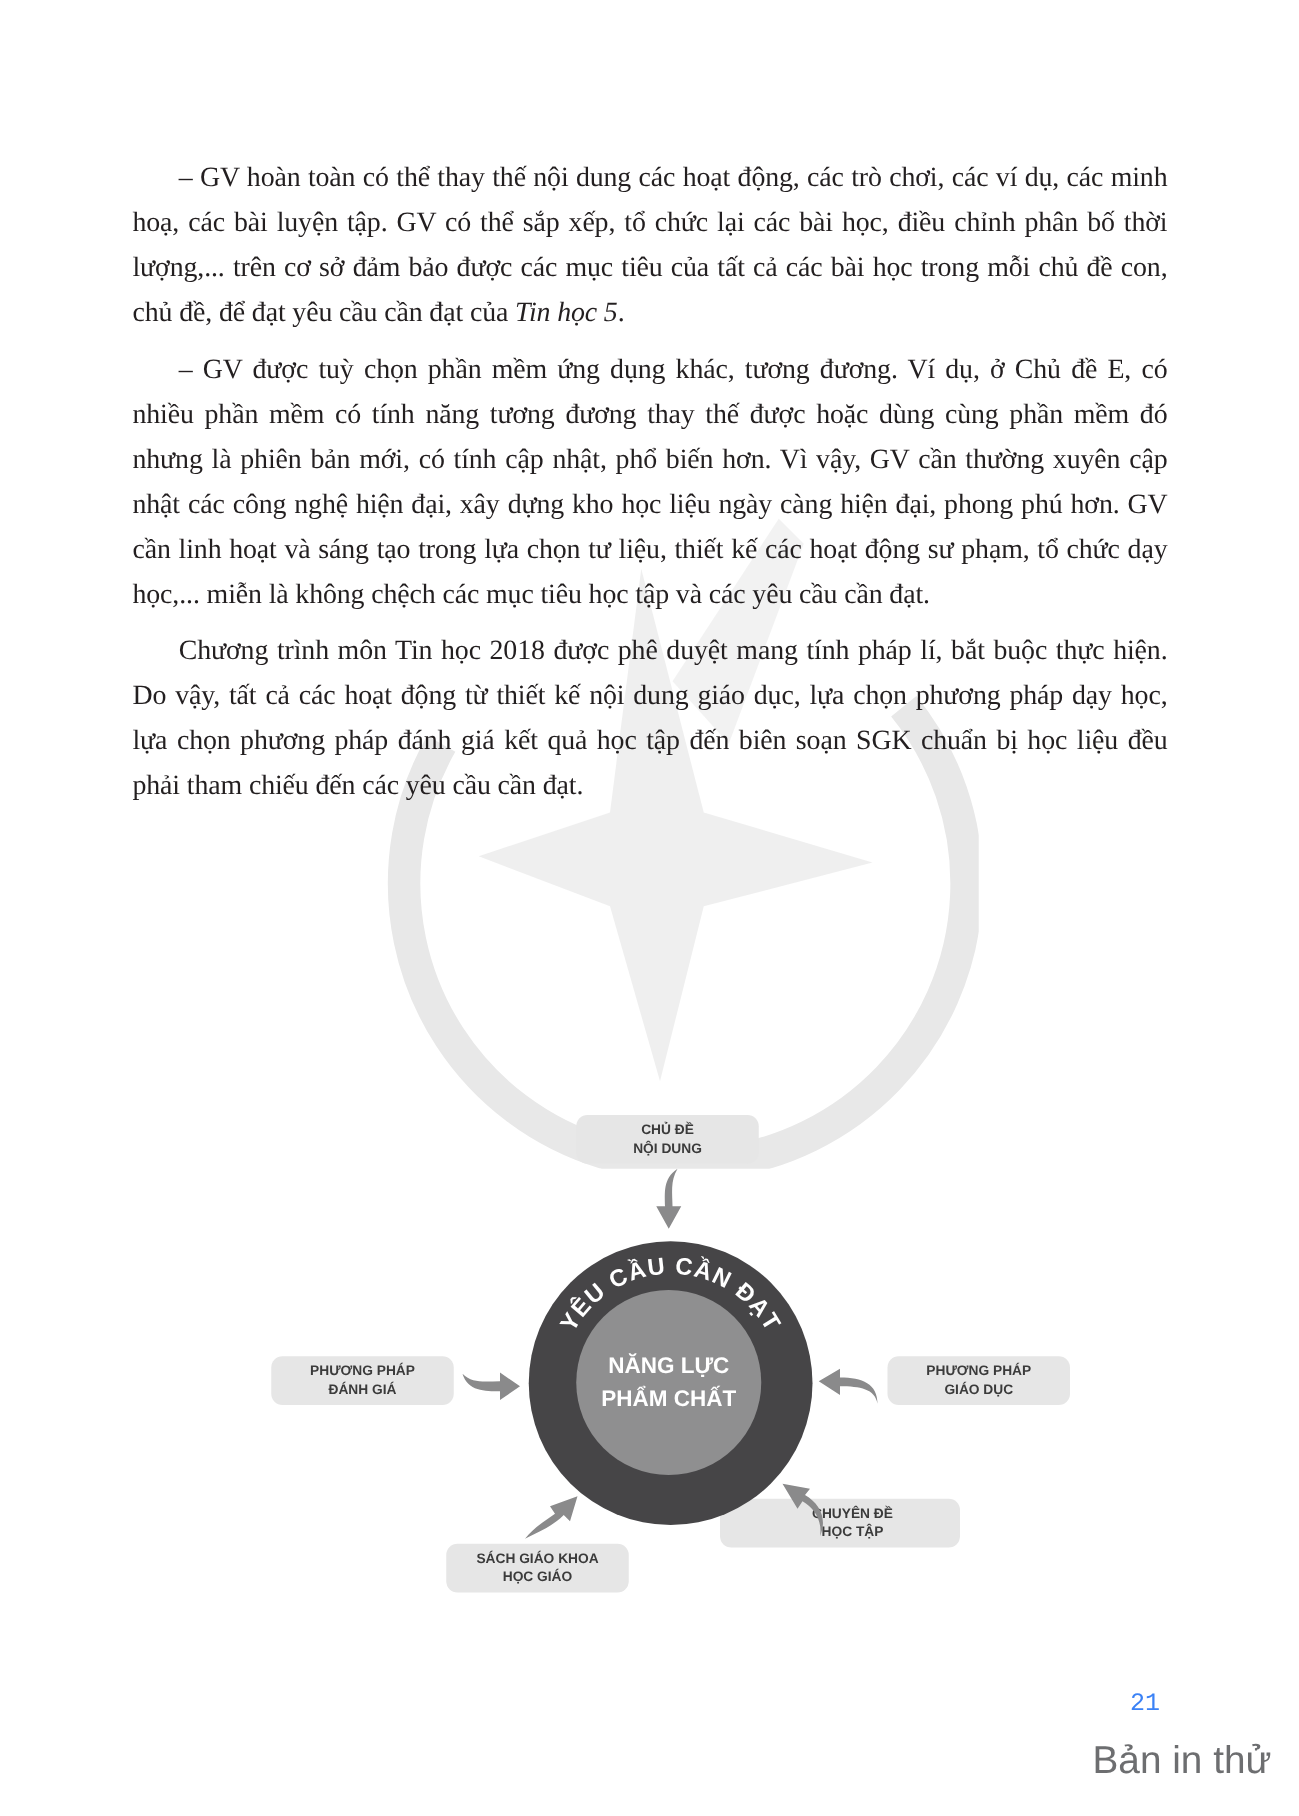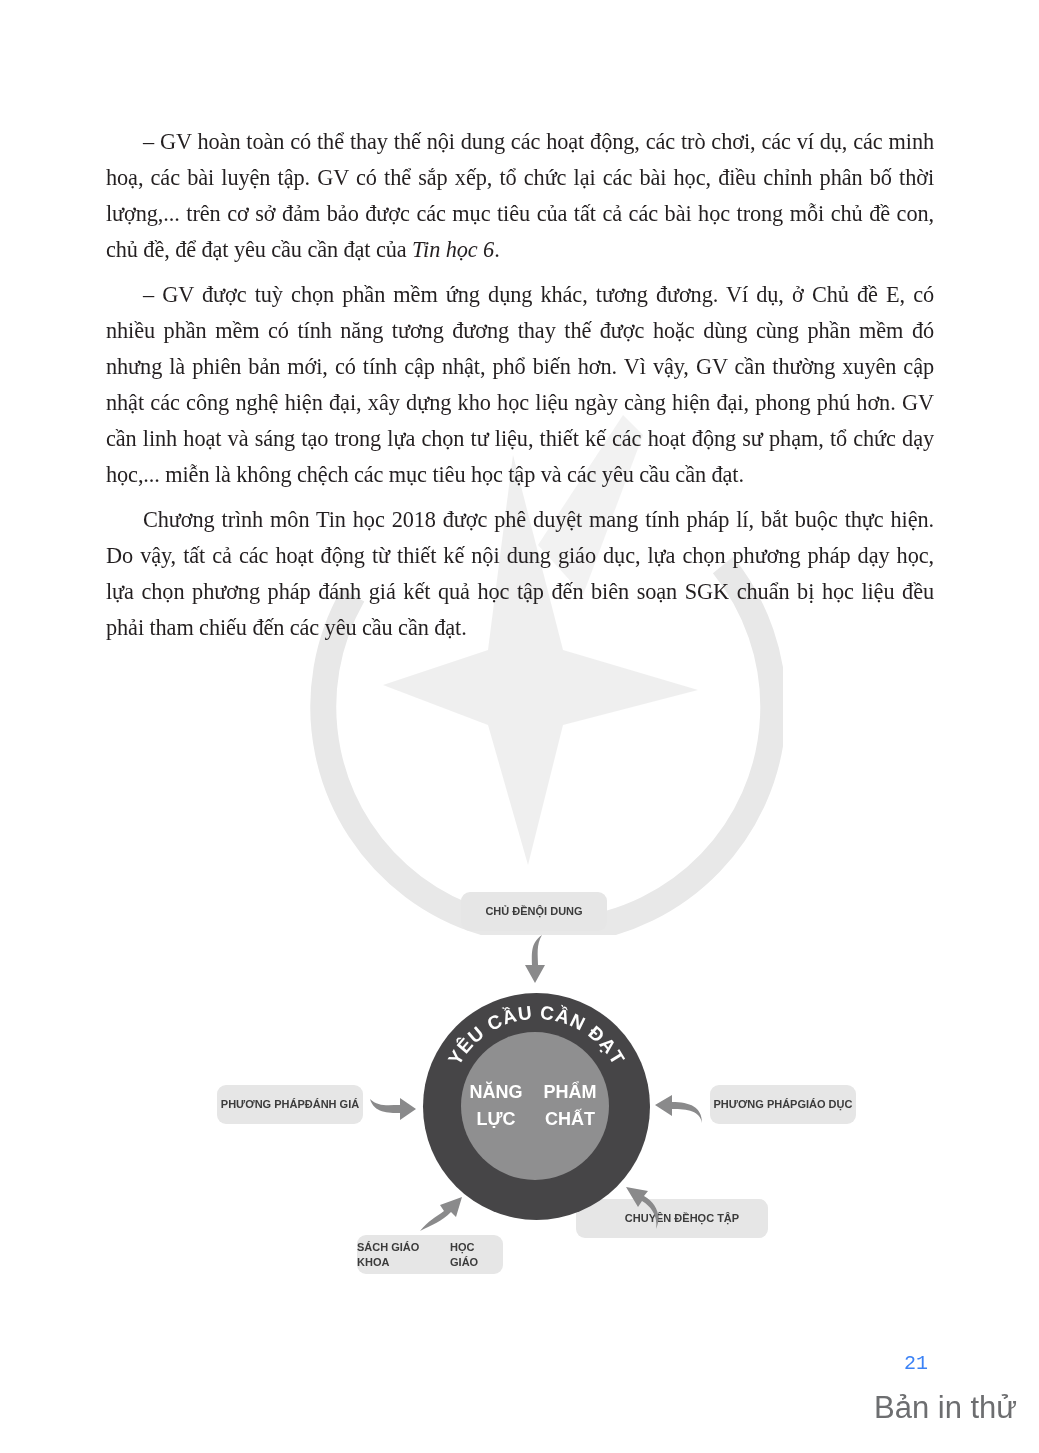--- a/index.html
+++ b/index.html
@@ -14,31 +14,31 @@
       text-indent: 37px; letter-spacing: -0.1px;
     }
     .para.italic-heading { font-style: italic; text-indent: 37px; margin-bottom: 9px; }
     .para.bold-heading { font-weight: bold; text-indent: 37px; }
     .para i { font-style: italic; }
 
     .diagram { position: absolute; left: 0; top: 0; width: 1039px; height: 1453px; z-index: 2; pointer-events: none; }
     .box {
       position: absolute; background: #e6e6e6; border-radius: 9px;
       font-family: "Liberation Sans", "DejaVu Sans", sans-serif; font-weight: bold;
-      font-size: 11px; line-height: 15px; color: #3b3b3b; text-align: left;
-      display: flex; flex-direction: row; justify-content: center; align-items: center;
+      font-size: 11px; line-height: 15px; color: #3b3b3b; text-align: right;
+      display: flex; flex-direction: column; justify-content: center; align-items: center;
       pointer-events: auto;
     }
     .circle-outer {
       position: absolute; left: 423px; top: 993px; width: 227px; height: 227px; border-radius: 50%;
       background: #464547;
     }
     .circle-inner {
       position: absolute; left: 461px; top: 1032px; width: 148px; height: 148px; border-radius: 50%;
-      background: #8f8f90; display: flex; justify-content: center; align-items: center;
+      background: #8f8f90; display: flex; flex-direction: column; justify-content: center; align-items: center;
       font-family: "Liberation Sans", "DejaVu Sans", sans-serif; font-weight: bold; color: #ffffff;
       font-size: 18px; line-height: 27px; text-align: center;
     }
     .arc-text-svg { position: absolute; left: 423px; top: 993px; width: 227px; height: 227px; }
     .arrow-svg { position: absolute; }
 
     .page-number {
       position: absolute; left: 904px; top: 1352px; font-size: 20px;
       font-family: Liberation Mono, monospace; color: #3b82f6;
     }
@@ -54,21 +54,21 @@
   <g fill="none" stroke="#e8e8e8" stroke-width="26">
     <path d="M 70 200 A 225 225 0 1 0 440 170"></path>
   </g>
   <g fill="#ececec">
     <path d="M 230 60 L 280 255 L 415 295 L 280 330 L 245 470 L 205 330 L 100 290 L 205 255 Z" opacity="0.85"></path>
     <path d="M 340 20 L 360 40 L 300 200 L 255 150 Z" opacity="0.7"></path>
   </g>
 </svg>
 
 <div class="text-col">
-  <p class="para"><span>– GV hoàn toàn có thể thay thế nội dung các hoạt động, các trò chơi, các ví dụ, các minh hoạ, các bài luyện tập. GV có thể sắp xếp, tổ chức lại các bài học, điều chỉnh phân bố thời lượng,... trên cơ sở đảm bảo được các mục tiêu của tất cả các bài học trong mỗi chủ đề con, chủ đề, để đạt yêu cầu cần đạt của </span><i>Tin học 6</i><span>.</span></p>
+  <p class="para"><span>– GV hoàn toàn có thể thay thế nội dung các hoạt động, các trò chơi, các ví dụ, các minh hoạ, các bài luyện tập. GV có thể sắp xếp, tổ chức lại các bài học, điều chỉnh phân bố thời lượng,... trên cơ sở đảm bảo được các mục tiêu của tất cả các bài học trong mỗi chủ đề con, chủ đề, để đạt yêu cầu cần đạt của </span><i>Tin học 5</i><span>.</span></p>
   <p class="para">– GV được tuỳ chọn phần mềm ứng dụng khác, tương đương. Ví dụ, ở Chủ đề E, có nhiều phần mềm có tính năng tương đương thay thế được hoặc dùng cùng phần mềm đó nhưng là phiên bản mới, có tính cập nhật, phổ biến hơn. Vì vậy, GV cần thường xuyên cập nhật các công nghệ hiện đại, xây dựng kho học liệu ngày càng hiện đại, phong phú hơn. GV cần linh hoạt và sáng tạo trong lựa chọn tư liệu, thiết kế các hoạt động sư phạm, tổ chức dạy học,... miễn là không chệch các mục tiêu học tập và các yêu cầu cần đạt.</p>
   <p class="para">Chương trình môn Tin học 2018 được phê duyệt mang tính pháp lí, bắt buộc thực hiện. Do vậy, tất cả các hoạt động từ thiết kế nội dung giáo dục, lựa chọn phương pháp dạy học, lựa chọn phương pháp đánh giá kết quả học tập đến biên soạn SGK chuẩn bị học liệu đều phải tham chiếu đến các yêu cầu cần đạt.</p>
 </div>
 
 <div class="diagram">
 
   <div class="box" style="left:461px; top:892px; width:146px; height:39px;">
     <span>CHỦ ĐỀ</span>
     <span>NỘI DUNG</span>
   </div>

